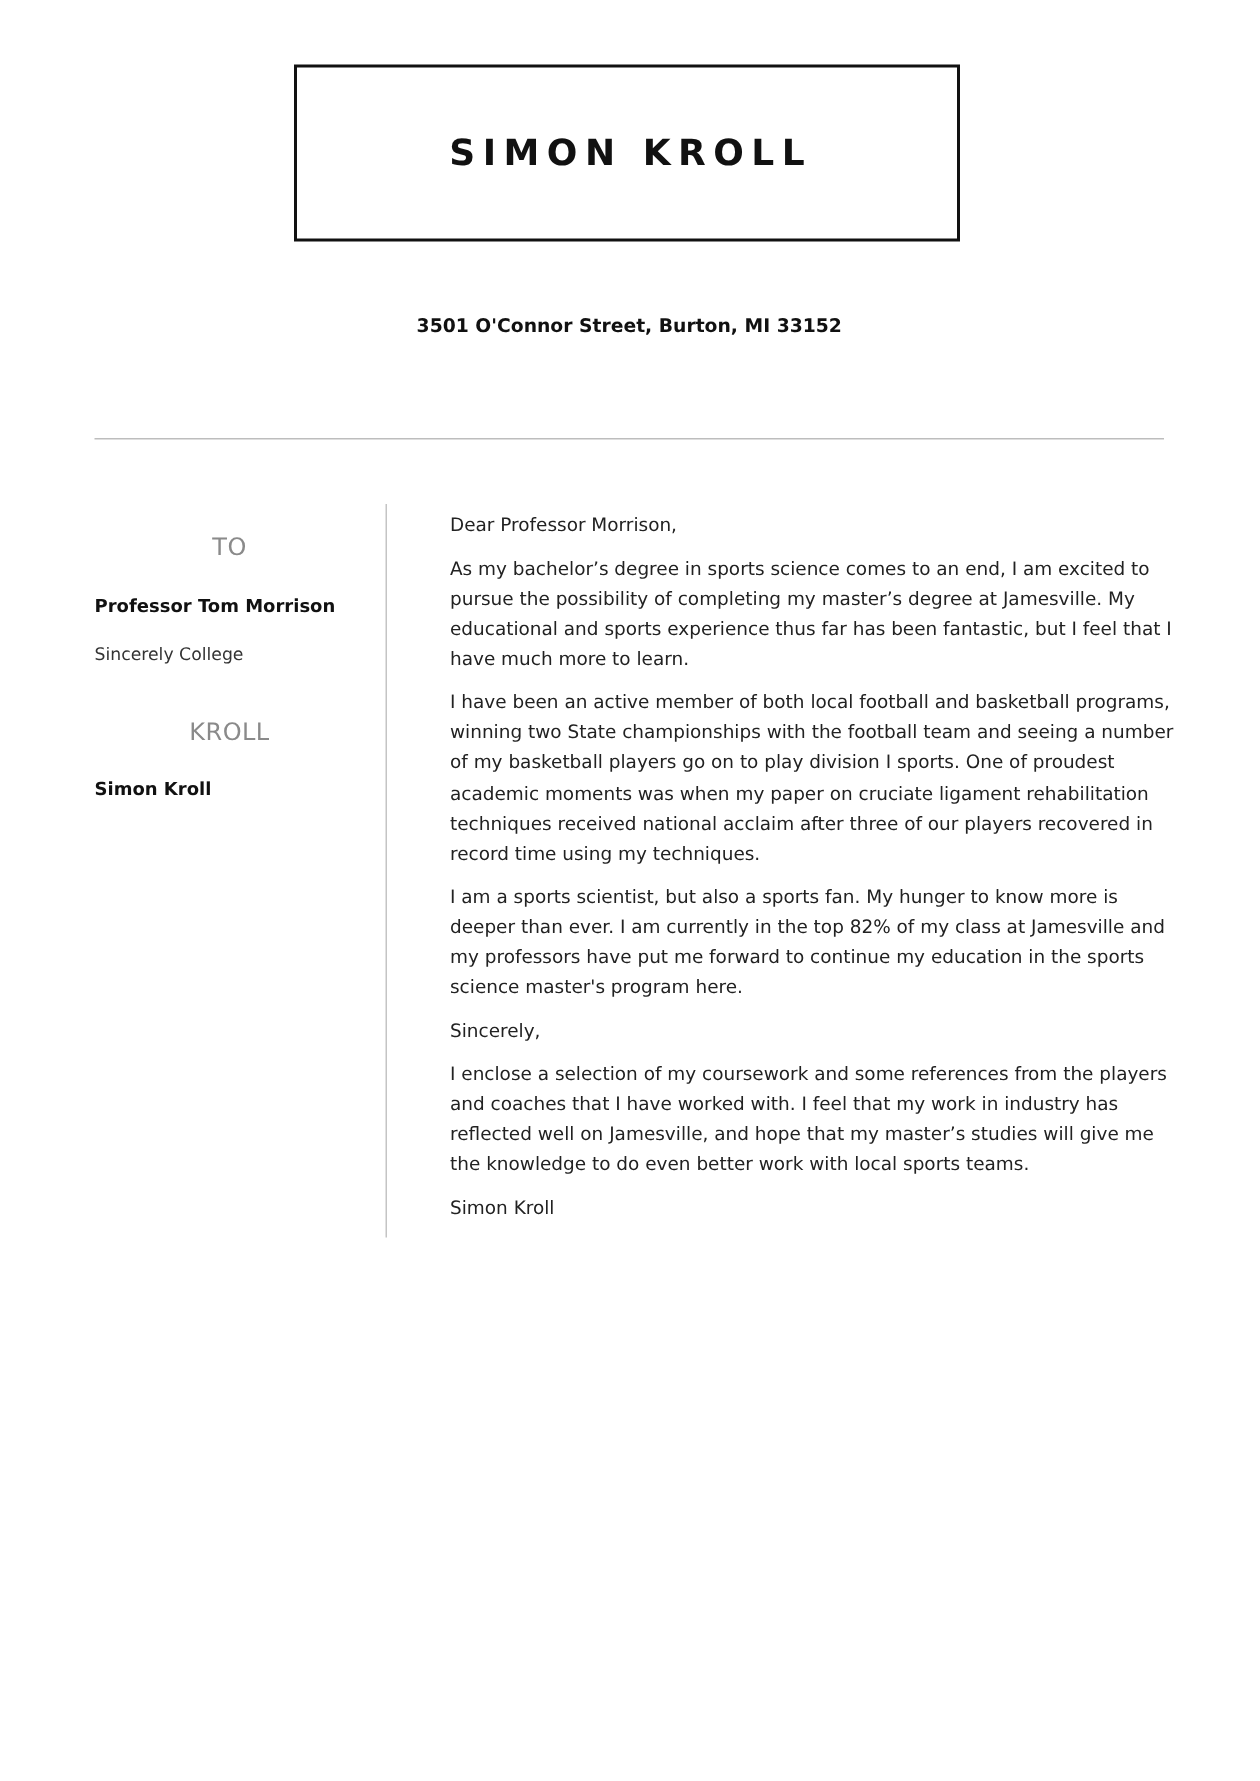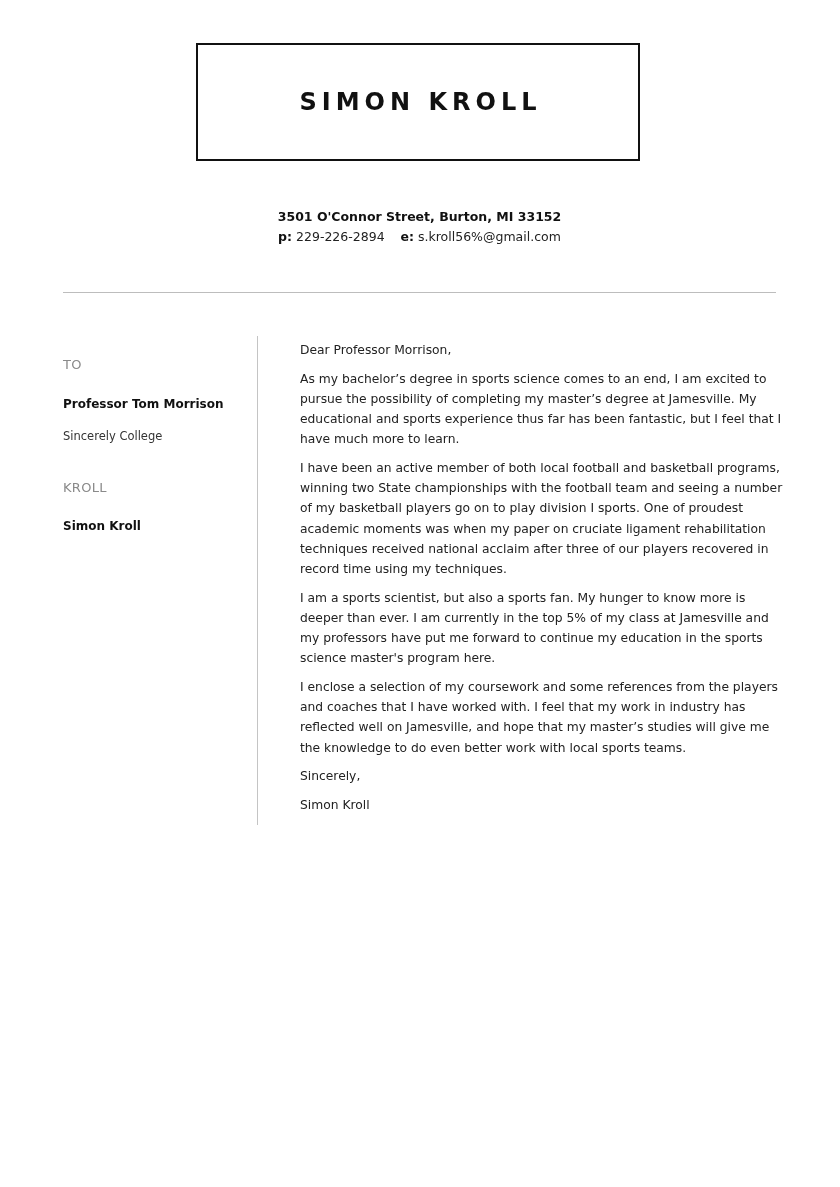--- a/index.html
+++ b/index.html
@@ -75,25 +75,26 @@
       border-left: 1.5px solid #c4c4c4;
     }
     .sidebar {
       position: absolute;
       left: 63px;
       top: 356px;
       width: 180px;
       font-family: "DejaVu Sans", sans-serif;
     }
     .sidebar .section-label {
-      font-size: 13px;
+      font-size: 16px;
       color: #8a8a8a;
       letter-spacing: 0.3px;
       height: 18px;
       line-height: 18px;
+      text-align: center;
     }
     .sidebar .person {
       font-size: 12px;
       font-weight: bold;
       color: #111;
       height: 18px;
       line-height: 18px;
     }
     .sidebar .org {
       font-size: 11.5px;
@@ -117,27 +118,20 @@
   </style>
 </head>
 <body>
 
 <div class="name-box">
   <span class="name">SIMON KROLL</span>
 </div>
 
 <div class="contact">
   <div class="address">3501 O'Connor Street, Burton, MI 33152</div>
-  <div>
-    <span class="lbl">p:</span>
-    <span>229-226-2894</span>
-    <span class="gap"></span>
-    <span class="lbl">e:</span>
-    <span>s.kroll56%@gmail.com</span>
-  </div>
 </div>
 
 <div class="hr"></div>
 
 <div class="vr"></div>
 
 <div class="sidebar">
   <div class="section-label">TO</div>
   <div style="height:21px"></div>
   <div class="person">Professor Tom Morrison</div>
@@ -146,17 +140,17 @@
   <div style="height:34px"></div>
   <div class="section-label">KROLL</div>
   <div style="height:20px"></div>
   <div class="person">Simon Kroll</div>
 </div>
 
 <div class="letter">
   <p>Dear Professor Morrison,</p>
   <p>As my bachelor’s degree in sports science comes to an end, I am excited to pursue the possibility of completing my master’s degree at Jamesville. My educational and sports experience thus far has been fantastic, but I feel that I have much more to learn.</p>
   <p>I have been an active member of both local football and basketball programs, winning two State championships with the football team and seeing a number of my basketball players go on to play division I sports. One of proudest academic moments was when my paper on cruciate ligament rehabilitation techniques received national acclaim after three of our players recovered in record time using my techniques.</p>
-  <p>I am a sports scientist, but also a sports fan. My hunger to know more is deeper than ever. I am currently in the top 5% of my class at Jamesville and my professors have put me forward to continue my education in the sports science master's program here.</p>
+  <p>I am a sports scientist, but also a sports fan. My hunger to know more is deeper than ever. I am currently in the top 82% of my class at Jamesville and my professors have put me forward to continue my education in the sports science master's program here.</p>
+  <p>Sincerely,</p>
   <p>I enclose a selection of my coursework and some references from the players and coaches that I have worked with. I feel that my work in industry has reflected well on Jamesville, and hope that my master’s studies will give me the knowledge to do even better work with local sports teams.</p>
-  <p>Sincerely,</p>
   <p>Simon Kroll</p>
 </div>
 
 </body></html>

